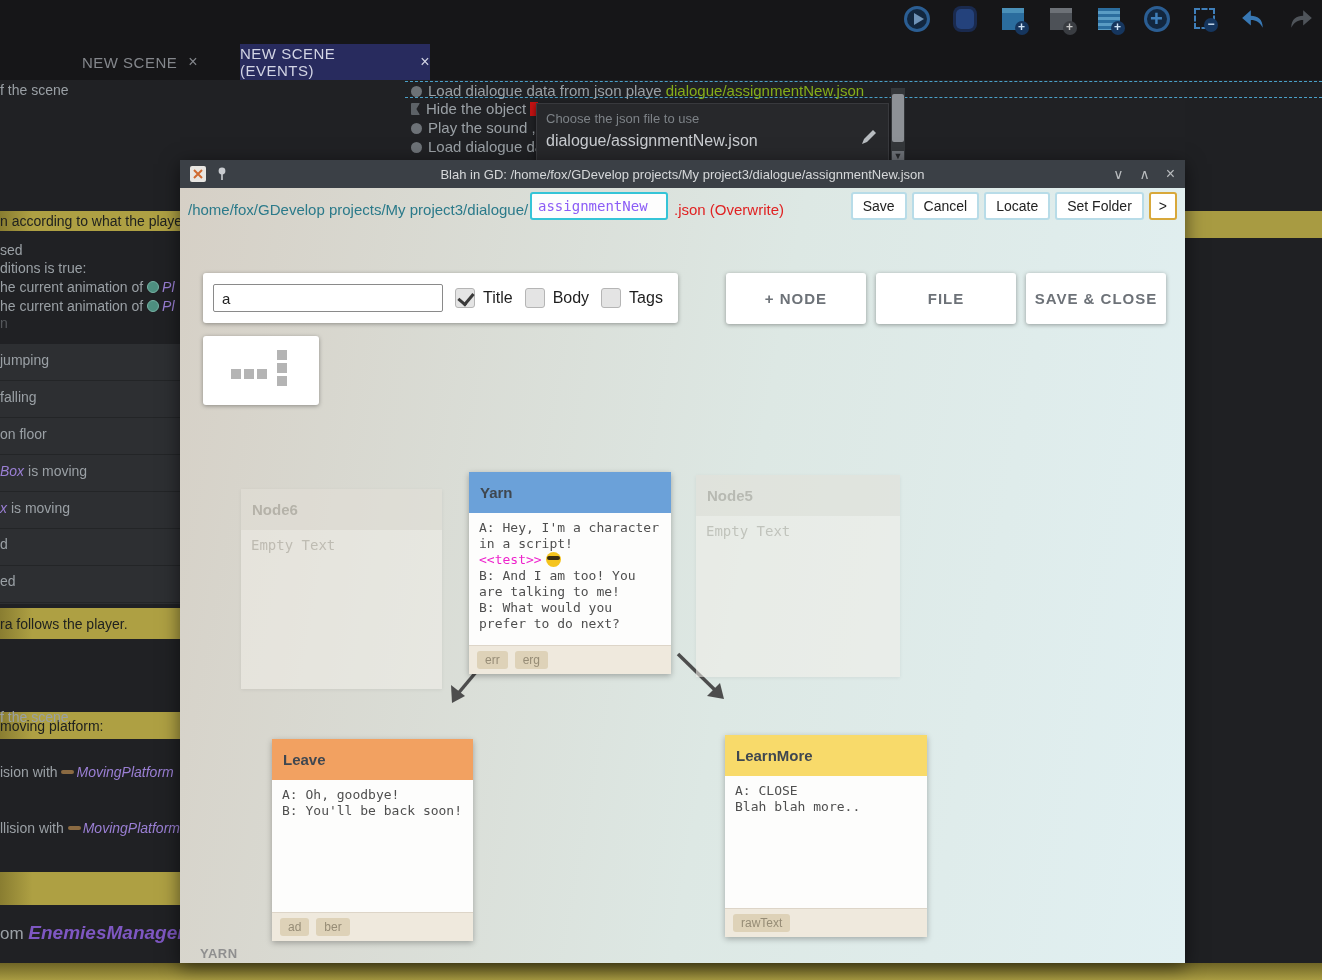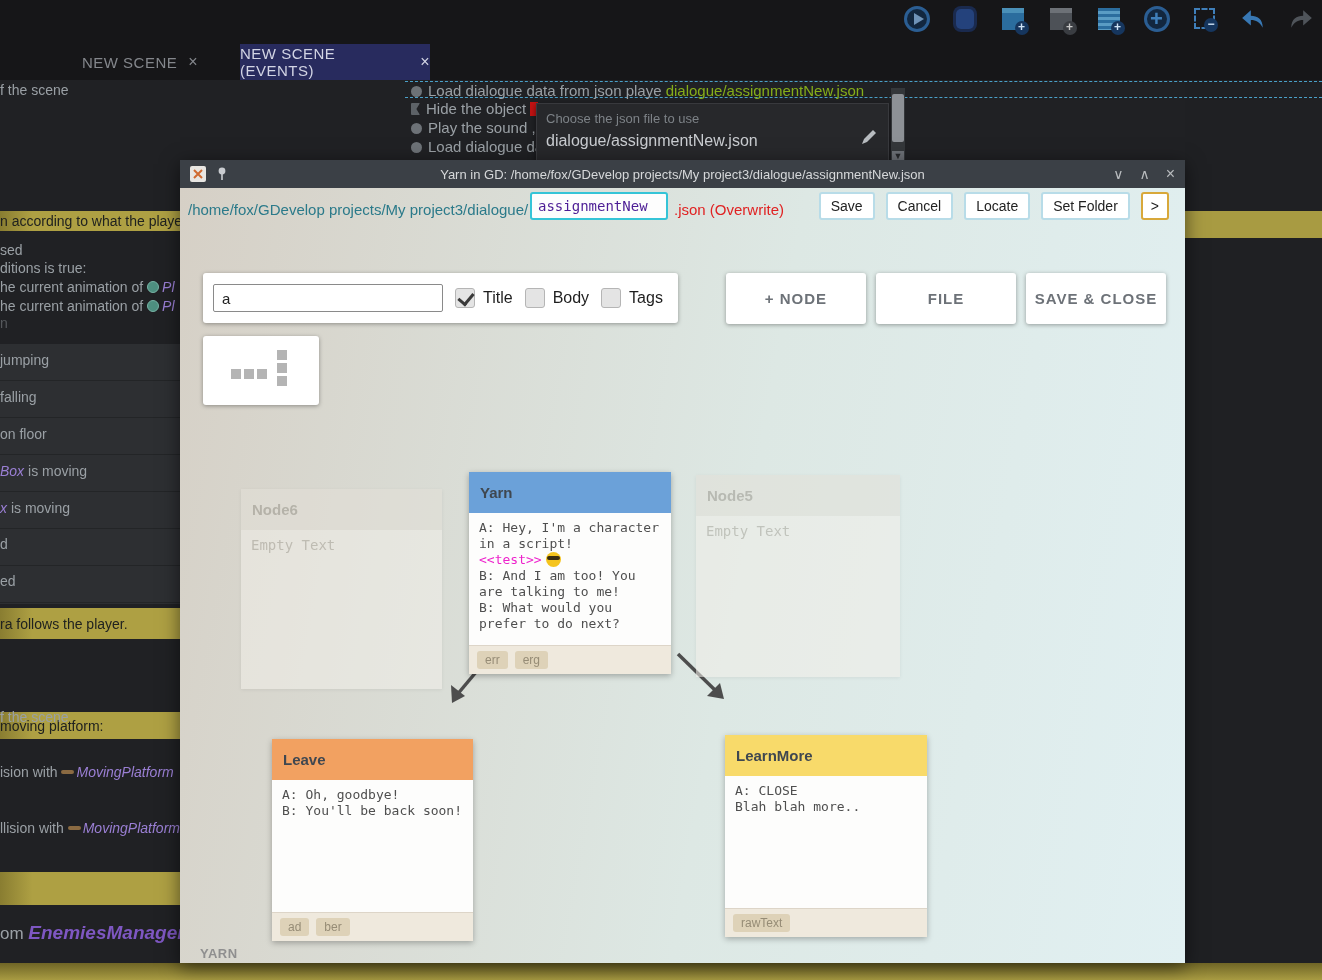--- a/index.html
+++ b/index.html
@@ -65,23 +65,23 @@
   #dlg-titlebar { position:absolute; left:0; top:0; width:100%; height:28px; background:#3b4046; display:flex; align-items:center; }
   #dlg-titlebar .appic { width:16px; height:16px; margin-left:10px; background:#e8e6e2; border-radius:2px; display:flex; align-items:center; justify-content:center; }
   #dlg-titlebar .title { position:absolute; left:0; right:0; text-align:center; color:#d6d8da; font-size:13px; }
   #dlg-titlebar .wctrl { position:absolute; right:10px; top:0; height:28px; display:flex; gap:16px; align-items:center; color:#b9bcbf; font-size:14px; z-index:2; }
   #dlg-body { position:absolute; left:0; top:28px; width:1005px; height:775px; overflow:hidden;
               background:linear-gradient(100deg,#d6d0c6 0%,#dde8e4 55%,#e1f0f2 100%); }
 
   
   #path-row { position:absolute; left:0; top:0; width:100%; height:48px; font-size:15px; }
   #path-prefix { position:absolute; left:8px; top:13px; color:#2b7a8a; }
-  #fname { position:absolute; left:350px; top:4px; width:138px; height:28px; border:2px solid #35c4d7; border-radius:3px; background:#fdfdfd; font-family:"DejaVu Sans Mono", monospace; font-size:14px; color:#4c1d95; padding:0 6px; }
+  #fname { position:absolute; left:350px; top:4px; width:138px; height:28px; border:2px solid #35c4d7; border-radius:3px; background:#fdfdfd; font-family:"DejaVu Sans Mono", monospace; font-size:14px; color:#8b5cf6; padding:0 6px; }
   #path-suffix { position:absolute; left:494px; top:13px; color:#e02222; }
-  #path-btns { position:absolute; right:16px; top:4px; display:flex; gap:11px;border-radius:13px; }
+  #path-btns { position:absolute; right:8px; top:4px; display:flex; gap:5px;border-radius:13px; }
   .pbtn { height:28px; background:#fff; border:2px solid #b8dce8; border-radius:3px; font-size:14px; color:#222; padding:0 10px; font-family:"Liberation Sans", sans-serif; }
   .pbtn.more { border-color:#d8a83a; padding:0 8px; }
 
   
   .card { position:absolute; background:#fff; border-radius:3px; box-shadow:0 1px 4px rgba(0,0,0,0.35); }
   #search-card { left:23px; top:85px; width:475px; height:50px; display:flex; align-items:center; }
   #search-input { margin-left:10px; width:230px; height:28px; border:1px solid #8a8a8a; border-radius:2px; font-size:15px; padding:0 8px; color:#222; font-family:"Liberation Sans", sans-serif; }
   .cb { width:20px; height:20px; background:#e4e4e4; border:1px solid #b5b5b5; border-radius:3px; position:relative; margin-left:12px; flex:none; }
   .cb.checked::after { content:""; position:absolute; left:5px; top:1px; width:7px; height:12px; border-right:3px solid #3a3a3a; border-bottom:3px solid #3a3a3a; transform:rotate(40deg); }
   .cb-label { font-size:16px; color:#1e1e1e; margin-left:8px; }
@@ -250,21 +250,21 @@
   <div id="dlg-titlebar">
     <div class="appic">
       <svg width="10" height="10" viewBox="0 0 10 10">
           <path d="M1 1 L9 9 M9 1 L1 9" stroke="#d06a30" stroke-width="2"></path>
         </svg>
     </div>
     <svg style="margin-left:10px; z-index:2;" width="12" height="14" viewBox="0 0 12 14">
         <circle cx="6" cy="4" r="3.4" fill="#c9ccd0"></circle>
         <path d="M6 7 L6 13" stroke="#c9ccd0" stroke-width="1.6"></path>
       </svg>
-    <div class="title">Yarn in GD: /home/fox/GDevelop projects/My project3/dialogue/assignmentNew.json</div>
+    <div class="title">Blah in GD: /home/fox/GDevelop projects/My project3/dialogue/assignmentNew.json</div>
     <div class="wctrl">
       <span>∨</span>
       <span>∧</span>
       <span style="font-size:16px;">×</span>
     </div>
   </div>
 
   <div id="dlg-body">
 
     <div id="path-row">

